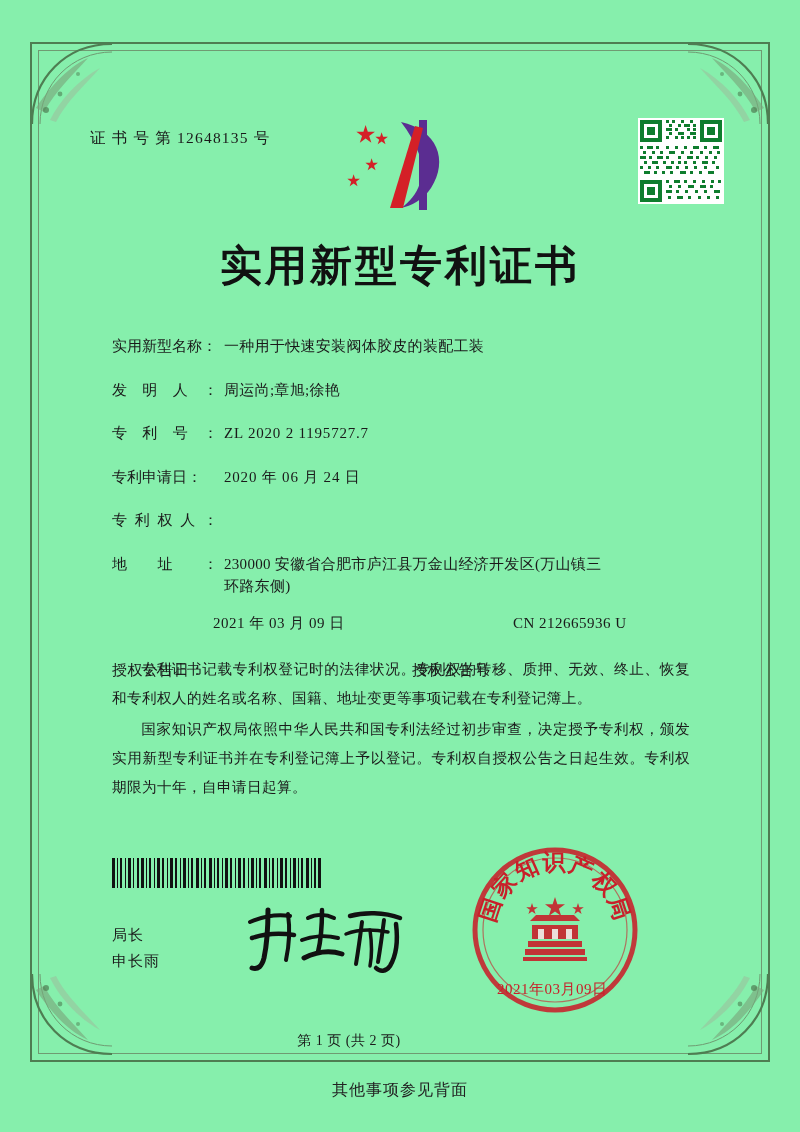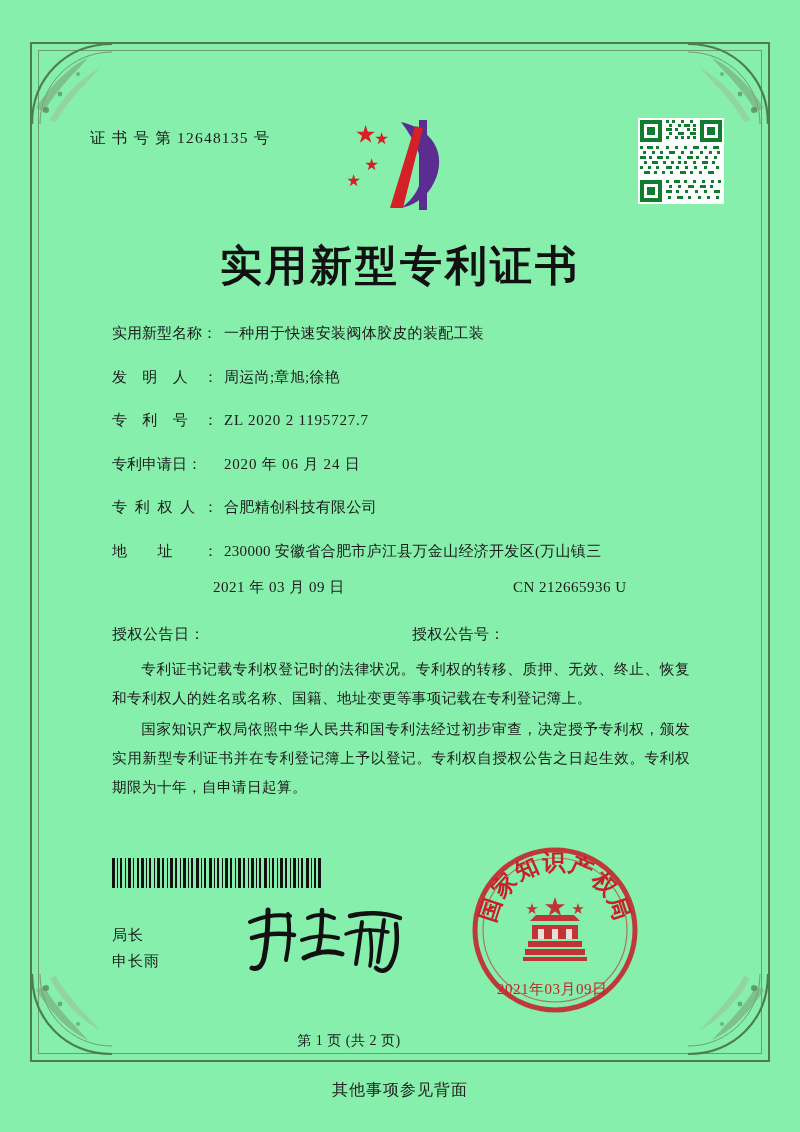--- a/index.html
+++ b/index.html
@@ -83,21 +83,21 @@
     font-size: 42px;
     font-weight: bold;
     letter-spacing: 3px;
     font-family: "DejaVu Serif", "Liberation Serif", serif;
     color: #111;
   }
 
   
   .fields {
     position: absolute;
-    left: 112px; top: 322px;
+    left: 112px; top: 335px;
     width: 580px;
     font-size: 15px;
     line-height: 1.5;
   }
   .row {
     display: flex;
     align-items: flex-start;
     margin-bottom: 21px;
   }
   .row.tight { margin-bottom: 14px; }
@@ -427,31 +427,31 @@
     </div>
 
     <div class="row">
       <div class="lbl">
         <span>专</span>
         <span>利</span>
         <span>权</span>
         <span>人</span>
         <span>：</span>
       </div>
-      <div class="val">合肥精创科技有限公司</div>
     </div>
 
     <div class="row tight">
       <div class="lbl">
         <span>地</span>
         <span>址</span>
         <span>：</span>
       </div>
       <div class="val">
         <span>230000 安徽省合肥市庐江县万金山经济开发区(万山镇三</span>
+        <span class="indent2">环路东侧)</span>
       </div>
     </div>
 
     <div class="row-inline">
       <div class="inline-left">
         <span class="lbl-s">授权公告日：</span>
         <span class="val-s">2021 年 03 月 09 日</span>
       </div>
       <div class="inline-right">
         <span class="lbl-s">授权公告号：</span>

